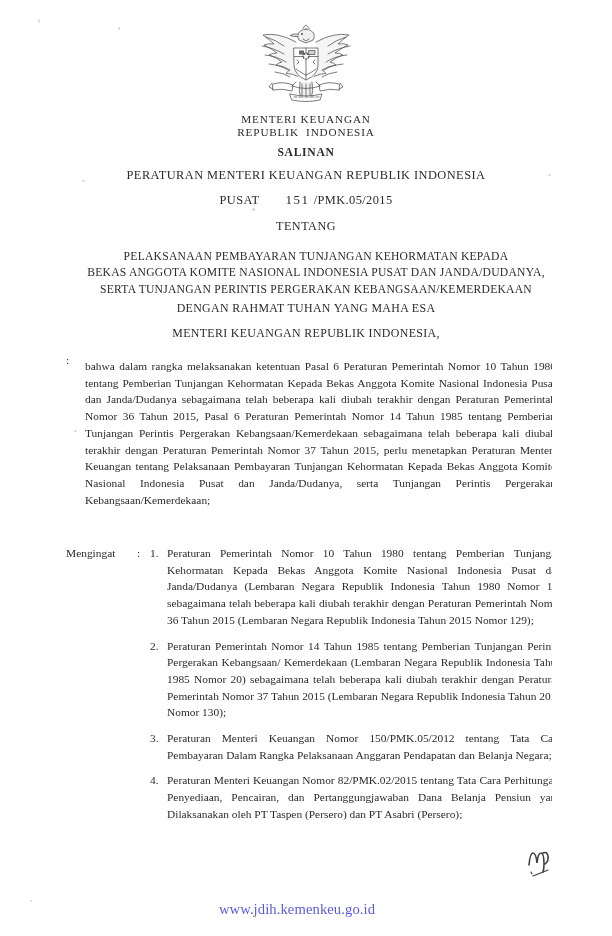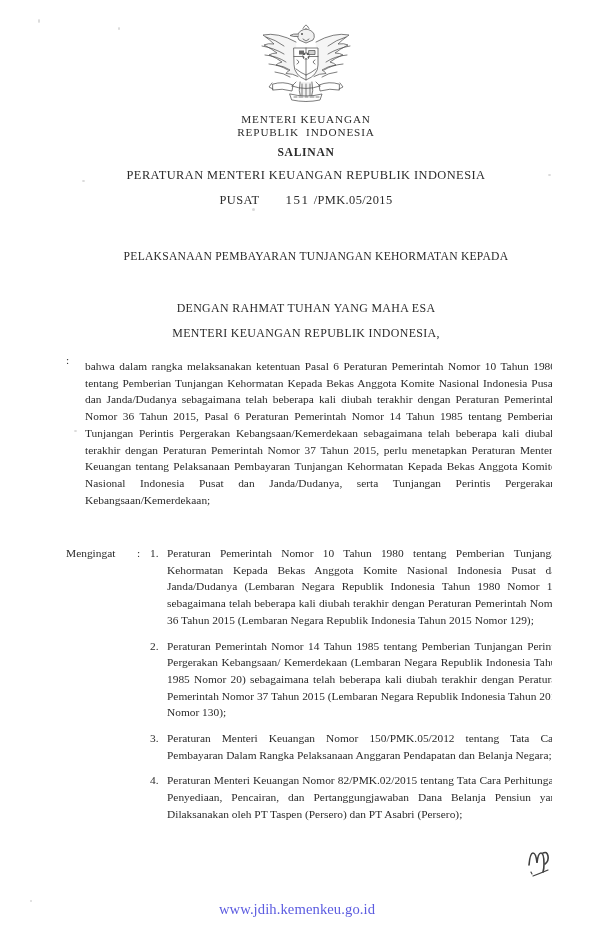--- a/index.html
+++ b/index.html
@@ -238,23 +238,26 @@
   </div>
 
   <div class="ctr salinan">SALINAN</div>
 
   <div class="ctr reg-title">PERATURAN MENTERI KEUANGAN REPUBLIK INDONESIA</div>
 
   <div class="ctr nomor">
     <span>PUSAT</span><span class="num">151</span><span>/PMK.05/2015</span>
   </div>
 
+  <div class="ctr tentang">TENTANG</div>
 
   <div class="ctr subject">
     <div>PELAKSANAAN PEMBAYARAN TUNJANGAN KEHORMATAN KEPADA</div>
+    <div>BEKAS ANGGOTA KOMITE NASIONAL INDONESIA PUSAT DAN JANDA/DUDANYA,</div>
+    <div>SERTA TUNJANGAN PERINTIS PERGERAKAN KEBANGSAAN/KEMERDEKAAN</div>
   </div>
 
   <div class="ctr mandate">DENGAN RAHMAT TUHAN YANG MAHA ESA</div>
   <div class="ctr minister">MENTERI KEUANGAN REPUBLIK INDONESIA,</div>
 
   <div class="clause" style="top:352px;">
     <div class="colon">:</div>
     <div class="body">
       <p>bahwa dalam rangka melaksanakan ketentuan Pasal 6 Peraturan Pemerintah Nomor 10 Tahun 1980 tentang Pemberian Tunjangan Kehormatan Kepada Bekas Anggota Komite Nasional Indonesia Pusat dan Janda/Dudanya sebagaimana telah beberapa kali diubah terakhir dengan Peraturan Pemerintah Nomor 36 Tahun 2015, Pasal 6 Peraturan Pemerintah Nomor 14 Tahun 1985 tentang Pemberian Tunjangan Perintis Pergerakan Kebangsaan/Kemerdekaan sebagaimana telah beberapa kali diubah terakhir dengan Peraturan Pemerintah Nomor 37 Tahun 2015, perlu menetapkan Peraturan Menteri Keuangan tentang Pelaksanaan Pembayaran Tunjangan Kehormatan Kepada Bekas Anggota Komite Nasional Indonesia Pusat dan Janda/Dudanya, serta Tunjangan Perintis Pergerakan Kebangsaan/Kemerdekaan;</p>
     </div>

